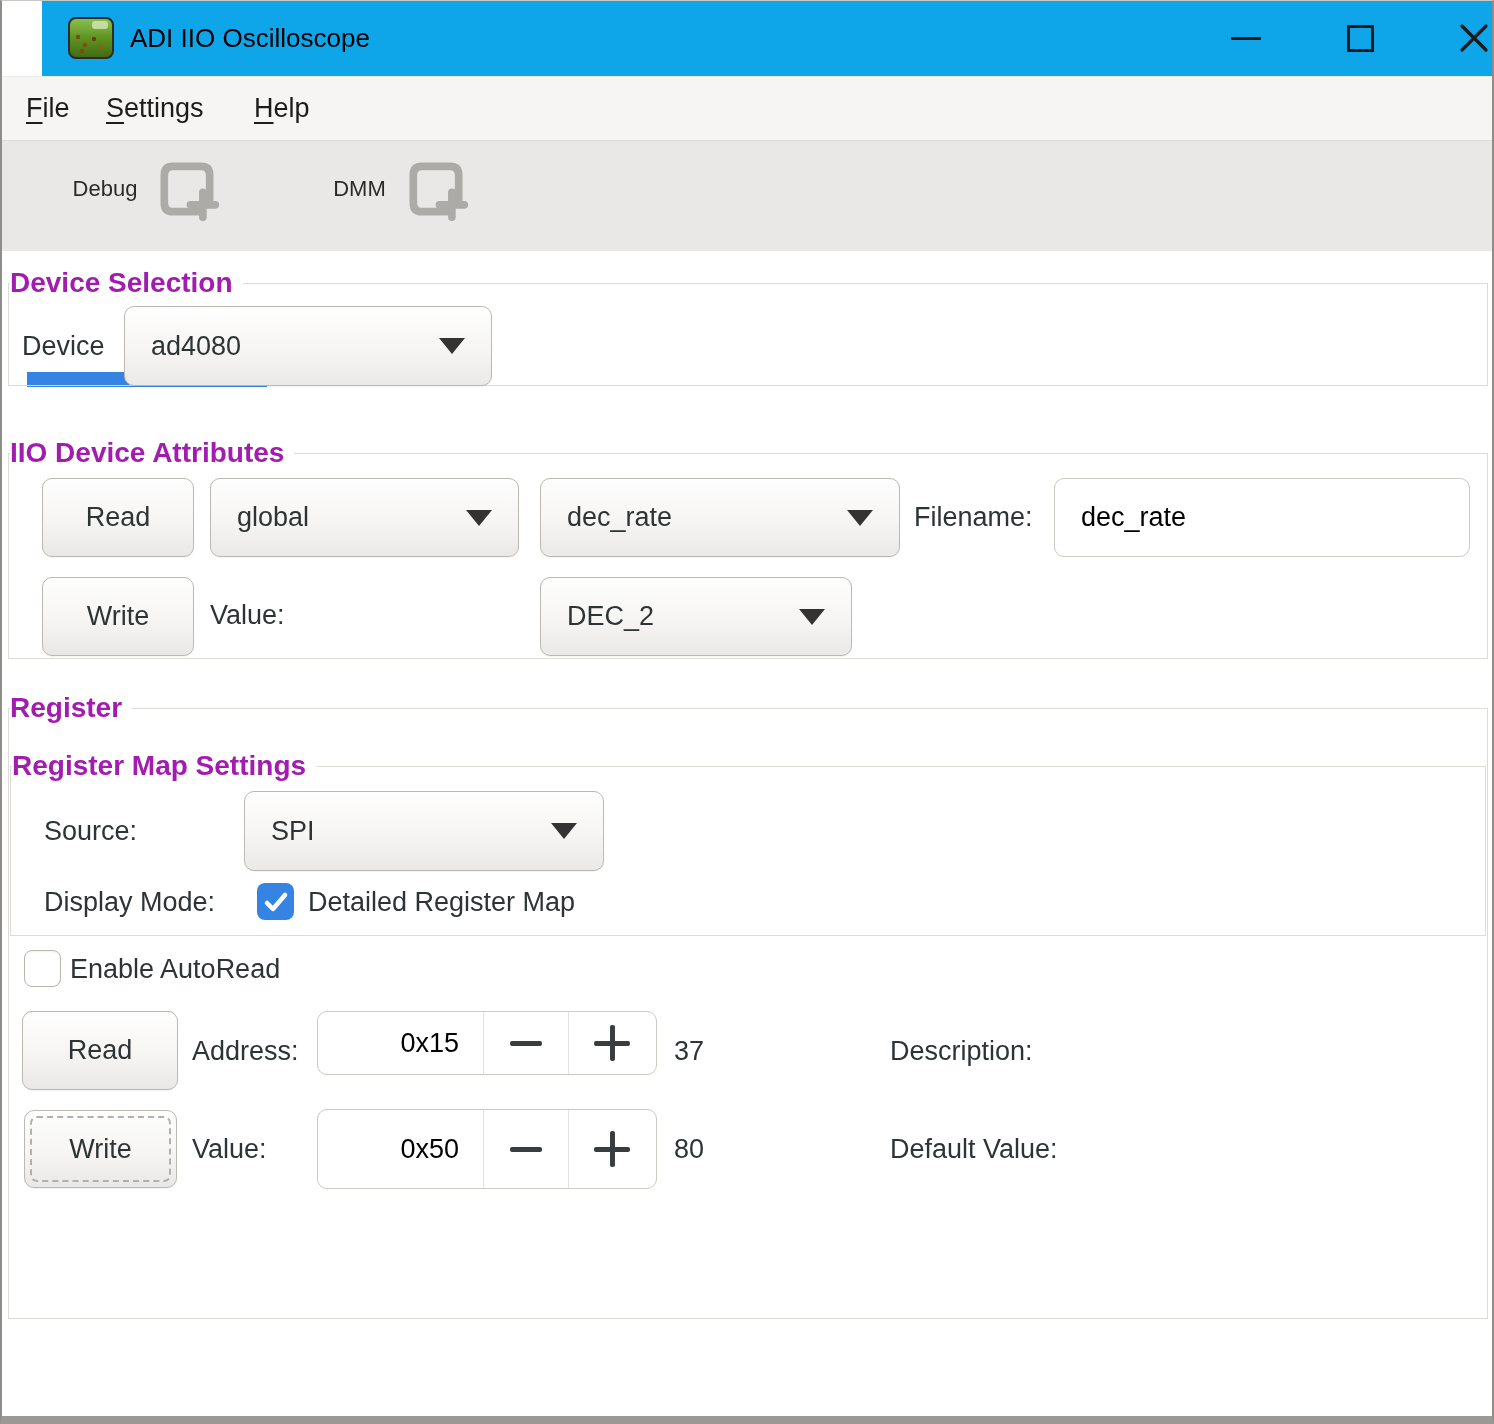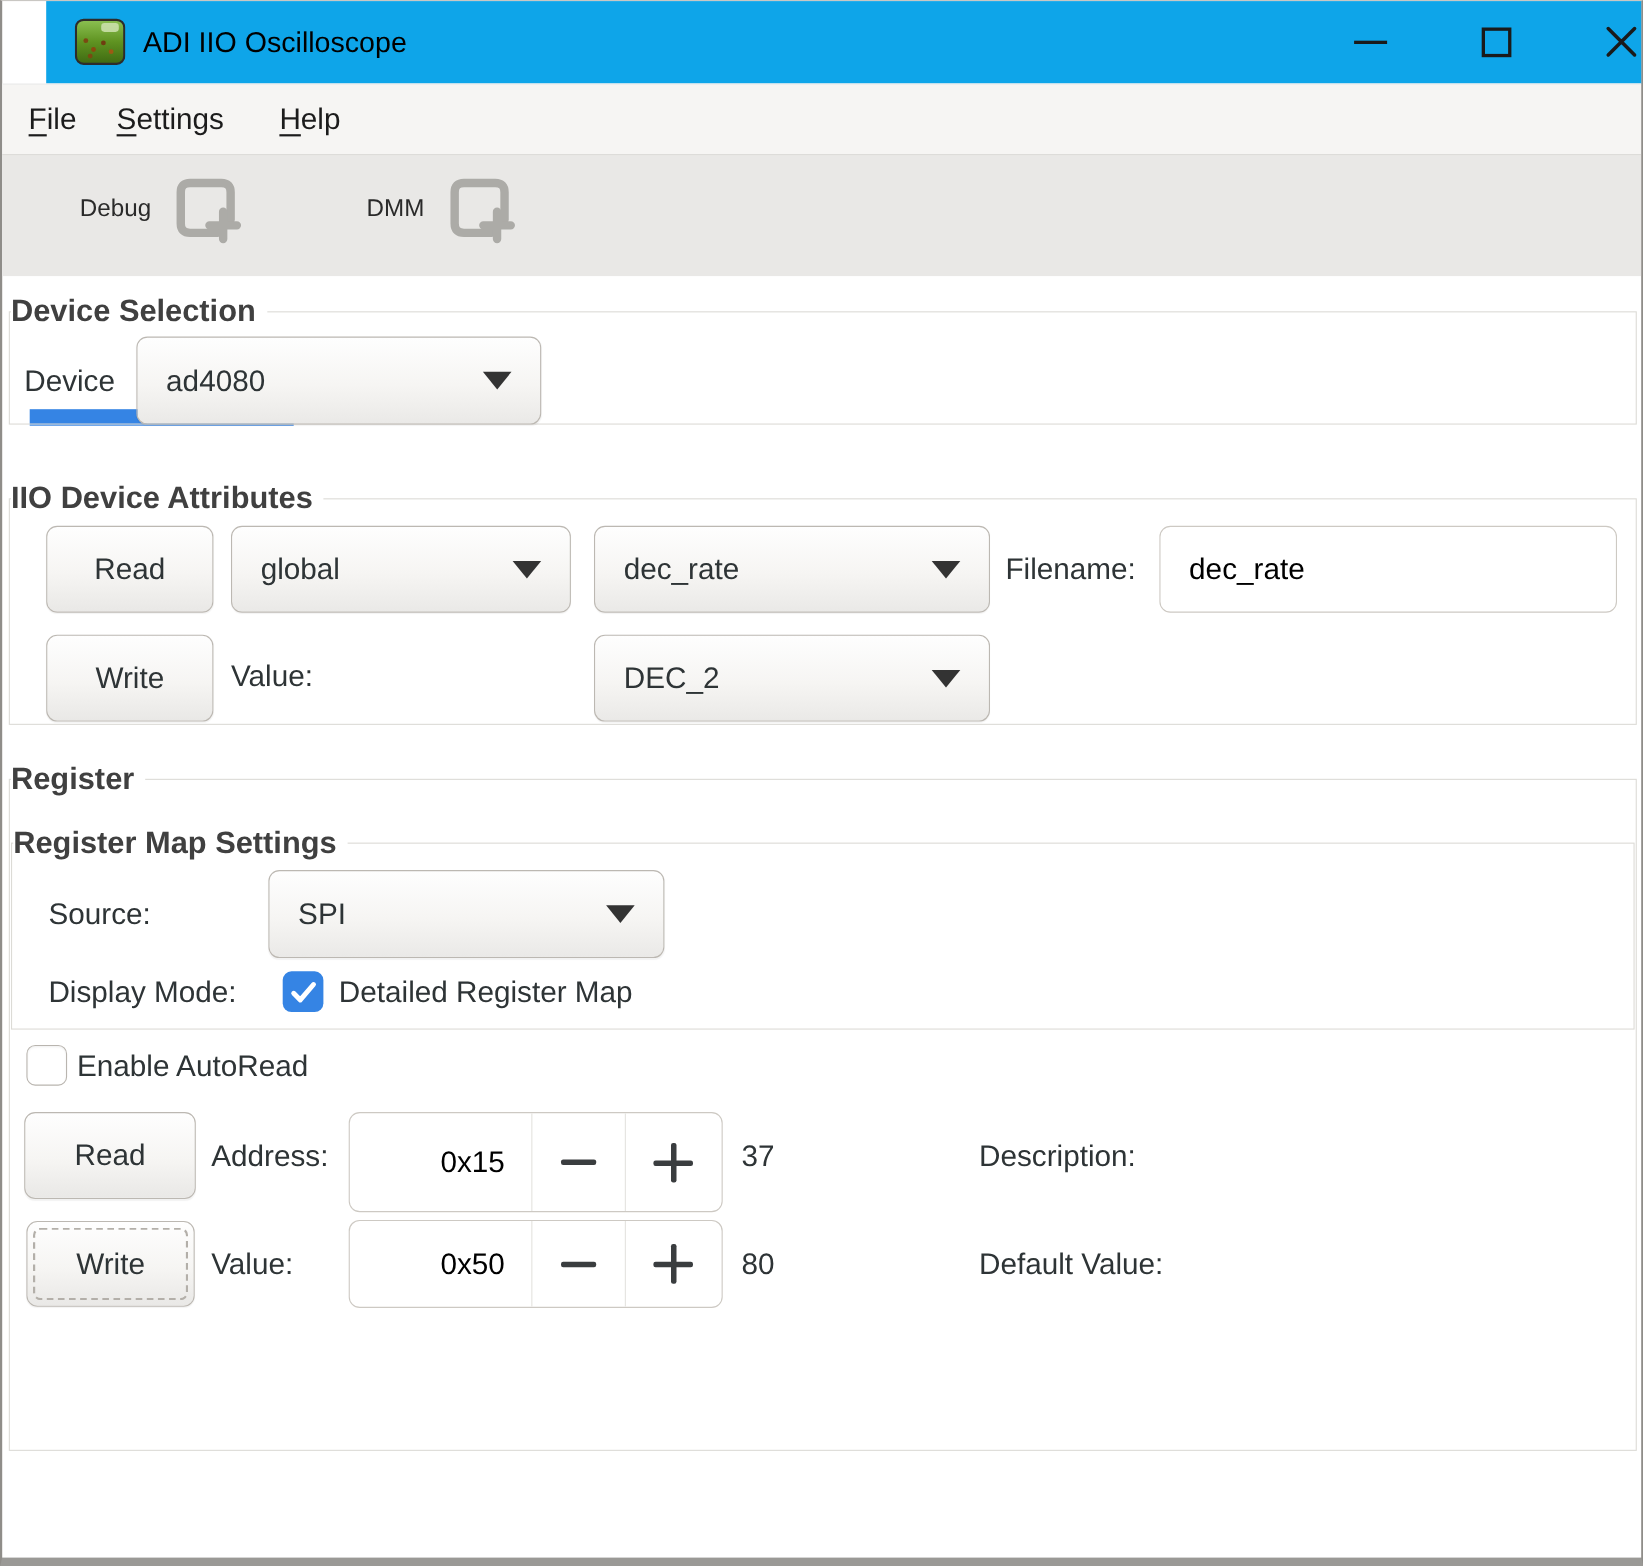--- a/index.html
+++ b/index.html
@@ -26,21 +26,21 @@
   
   .tabstrip{position:absolute;left:0;top:139px;width:100%;height:111px;background:#e9e8e6;border-top:1px solid #dddcd9;}
   .tab{position:absolute;top:0;height:95px;display:flex;align-items:center;justify-content:center;gap:16px;cursor:default;}
   .tab-debug{left:25px;width:240px;}
   .tab-dmm{left:282px;width:235px;}
   .tab-label{font-size:22px;color:#2a2a2a;}
   .tab-underline{position:absolute;left:25px;top:231px;width:240px;height:15px;}
   .popout-icon{width:68px;height:68px;}
   
   .frame{position:absolute;border:1px solid #dcdbd6;background:transparent;}
-  .frame-label{position:absolute;background:#ffffff;font-weight:bold;font-size:28px;line-height:34px;color:#404040;padding-right:10px;white-space:nowrap;z-index:2;}
+  .frame-label{position:absolute;background:#ffffff;font-weight:bold;font-size:28px;line-height:34px;color:#a21caf;padding-right:10px;white-space:nowrap;z-index:2;}
   
   .label{position:absolute;font-size:27px;line-height:34px;color:#2e3436;white-space:nowrap;z-index:2;}
   .btn{position:absolute;border:1px solid #bcb8b2;border-radius:10px;
        background:linear-gradient(to bottom,#fefefe 0%,#f6f5f3 55%,#e9e8e6 100%);
        box-shadow:0 1px 1px rgba(0,0,0,0.05);
        font-size:27px;color:#2e3436;display:flex;align-items:center;justify-content:center;z-index:3;cursor:default;}
   .btn.focused::after{content:"";position:absolute;left:5px;top:5px;right:5px;bottom:5px;border:2px dashed #b3afa9;border-radius:7px;}
   .combo{position:absolute;border:1px solid #bcb8b2;border-radius:10px;
        background:linear-gradient(to bottom,#fefefe 0%,#f6f5f3 55%,#eae9e7 100%);
        box-shadow:0 1px 1px rgba(0,0,0,0.05);
@@ -151,21 +151,21 @@
   </div>
   <div class="label" style="left:912px;top:499px;">Filename:</div>
   <div class="entry" style="left:1052px;top:477px;width:416px;height:79px;">
     <span>dec_rate</span>
   </div>
 
   <div class="btn" style="left:40px;top:576px;width:152px;height:79px;">
     <span>Write</span>
   </div>
   <div class="label" style="left:208px;top:597px;">Value:</div>
-  <div class="combo" style="left:538px;top:576px;width:360px;height:79px;">
+  <div class="combo" style="left:538px;top:576px;width:312px;height:79px;">
     <span>DEC_2</span>
     <span class="combo-arrow"></span>
   </div>
 
   <div class="frame" style="left:6px;top:707px;width:1480px;height:611px;"></div>
   <div class="frame-label" style="left:8px;top:690px;">Register</div>
 
   <div class="frame" style="left:8px;top:765px;width:1476px;height:170px;"></div>
   <div class="frame-label" style="left:10px;top:748px;">Register Map Settings</div>
 
@@ -185,21 +185,21 @@
 
   <div class="checkbox unchecked" style="left:22px;top:949px;">
     
   </div>
   <div class="label" style="left:68px;top:951px;">Enable AutoRead</div>
 
   <div class="btn" style="left:20px;top:1010px;width:156px;height:79px;">
     <span>Read</span>
   </div>
   <div class="label" style="left:190px;top:1033px;">Address:</div>
-  <div class="spin" style="left:315px;top:1010px;width:340px;height:91px;">
+  <div class="spin" style="left:315px;top:1010px;width:340px;height:64px;">
     <div class="spin-value">0x15</div>
     <div class="spin-btn">
       <div class="minus-bar"></div>
     </div>
     <div class="spin-btn">
       <div class="plus-wrap">
           <i class="plus-h"></i>
           <i class="plus-v"></i>
         </div>
     </div>

